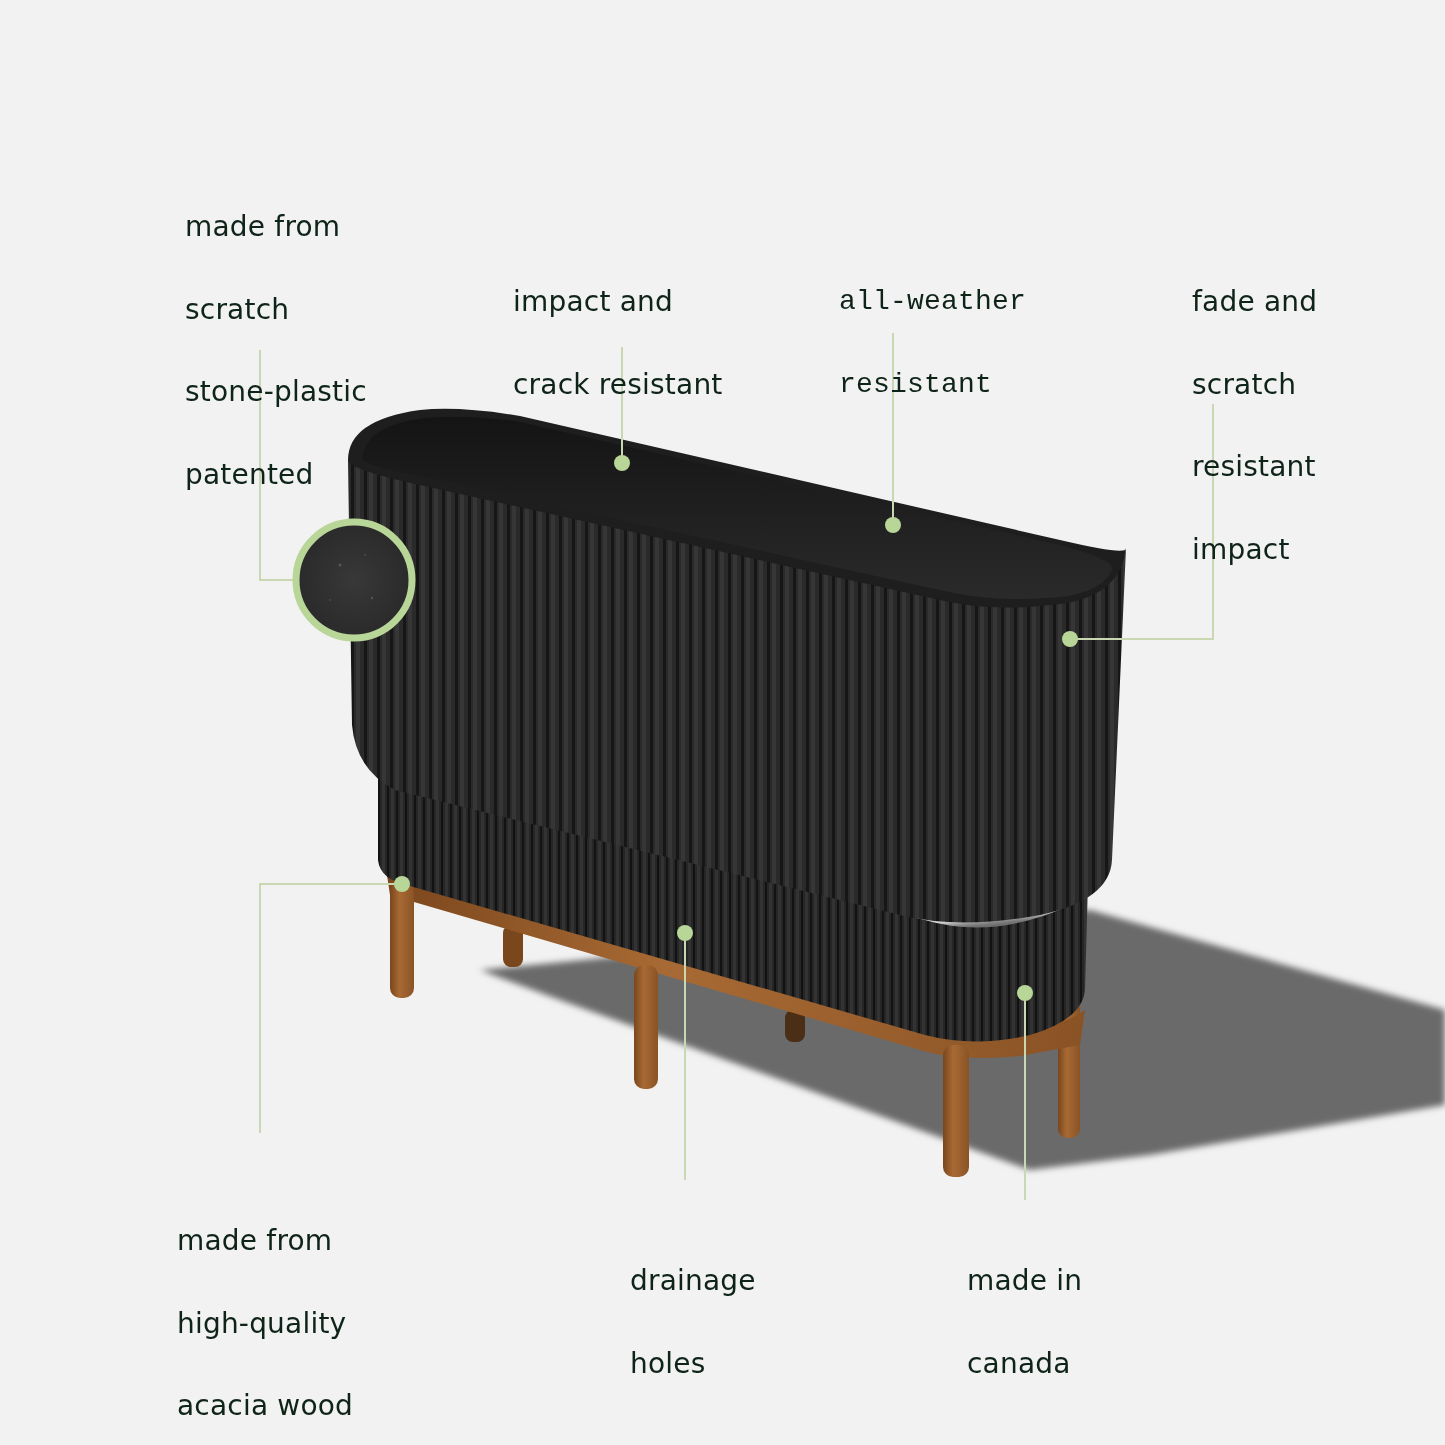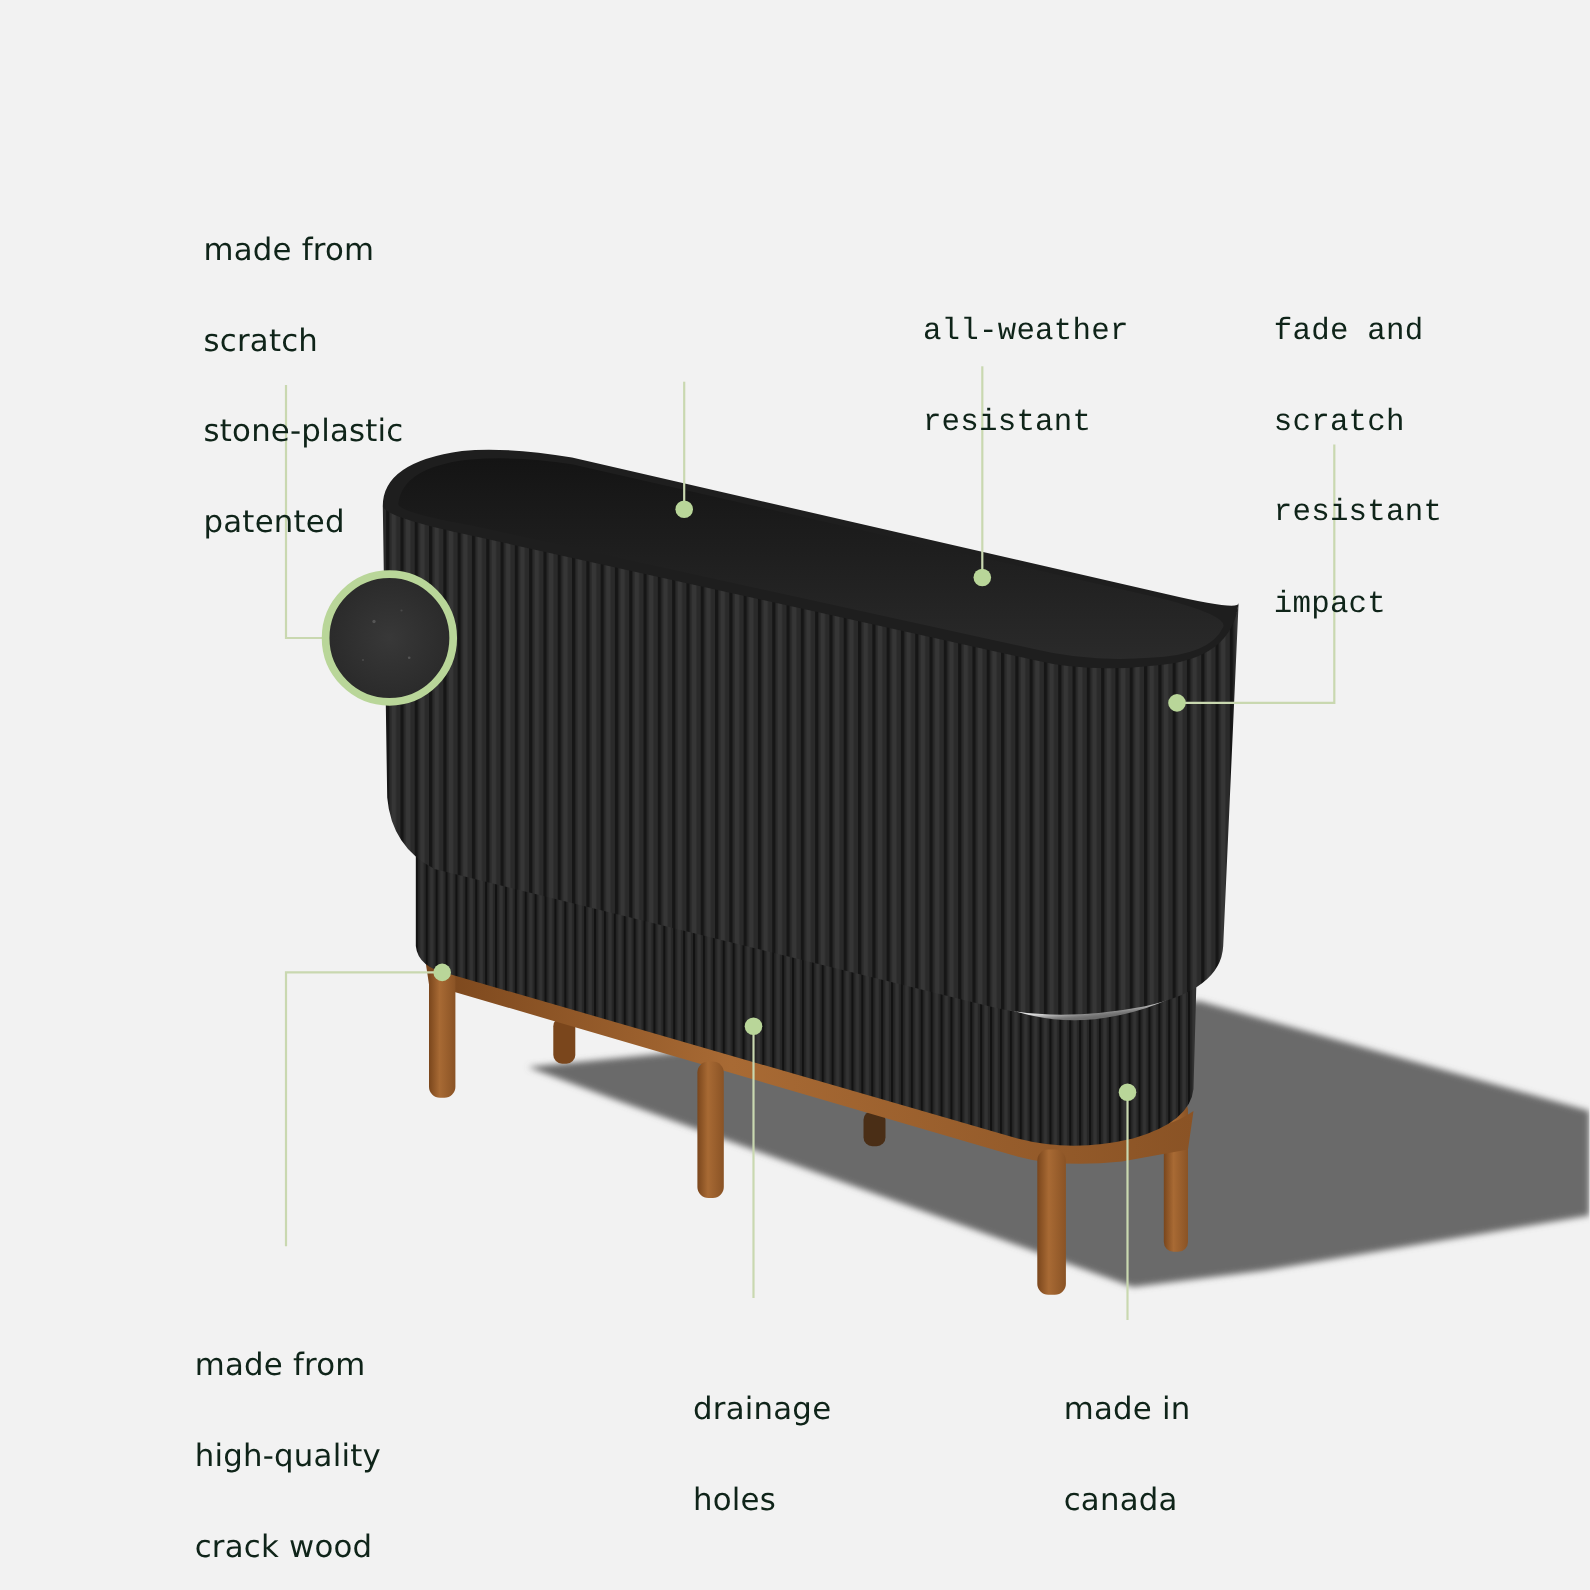--- a/index.html
+++ b/index.html
@@ -111,37 +111,41 @@
     </g>
   </svg>
 
   <div class="label" style="left:185px; top:163px;">
     <span>made from</span>
     <span>scratch</span>
     <span>stone-plastic</span>
     <span>patented</span>
   </div>
 
+  <div class="label" style="left:513px; top:238px;">
+    <span>impact and</span>
+    <span>crack resistant</span>
+  </div>
 
   <div class="label" style="left:839px; top:238px;font-family:Liberation Mono, monospace;">
     <span>all-weather</span>
     <span>resistant</span>
   </div>
 
-  <div class="label" style="left:1158px; top:238px;font-family:Liberation Mono, monospace;">
+  <div class="label" style="left:1192px; top:238px;">
     <span>fade and</span>
     <span>scratch</span>
     <span>resistant</span>
     <span>impact</span>
   </div>
 
   <div class="label" style="left:177px; top:1177px;">
     <span>made from</span>
     <span>high-quality</span>
-    <span>crack wood</span>
+    <span>acacia wood</span>
   </div>
 
   <div class="label" style="left:630px; top:1217px;">
     <span>drainage</span>
     <span>holes</span>
   </div>
 
   <div class="label" style="left:967px; top:1217px;">
     <span>made in</span>
     <span>canada</span>

